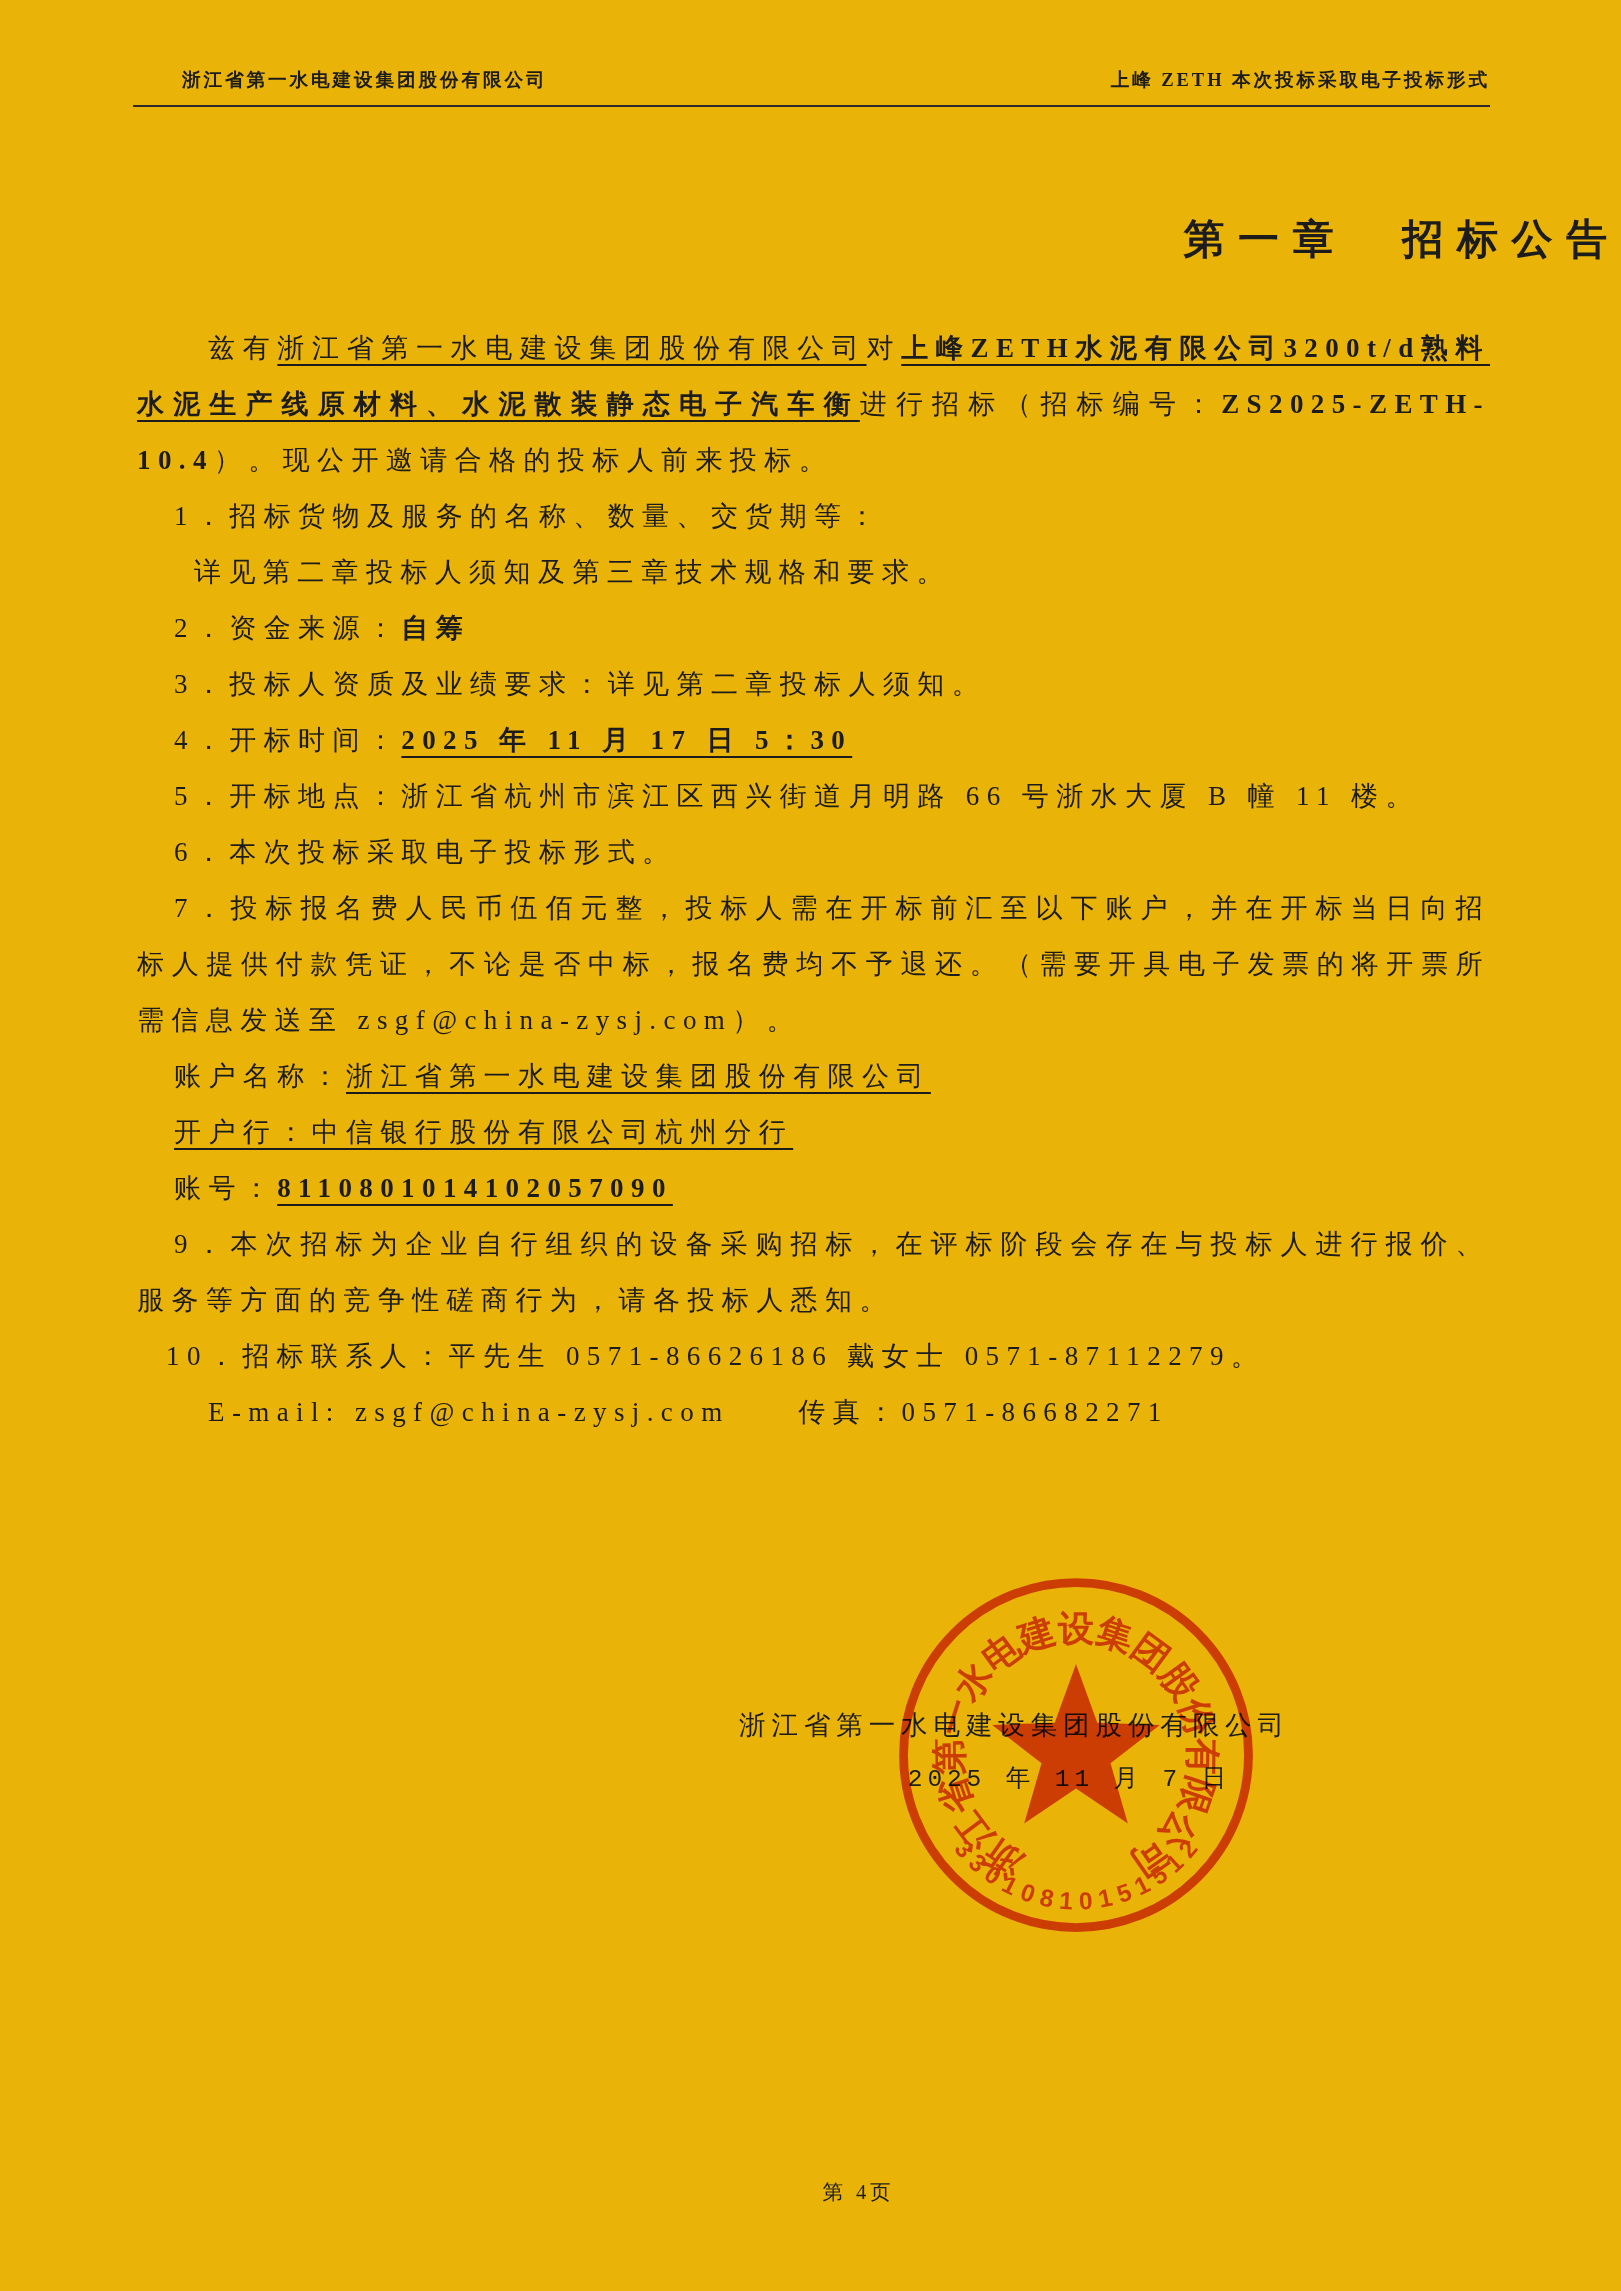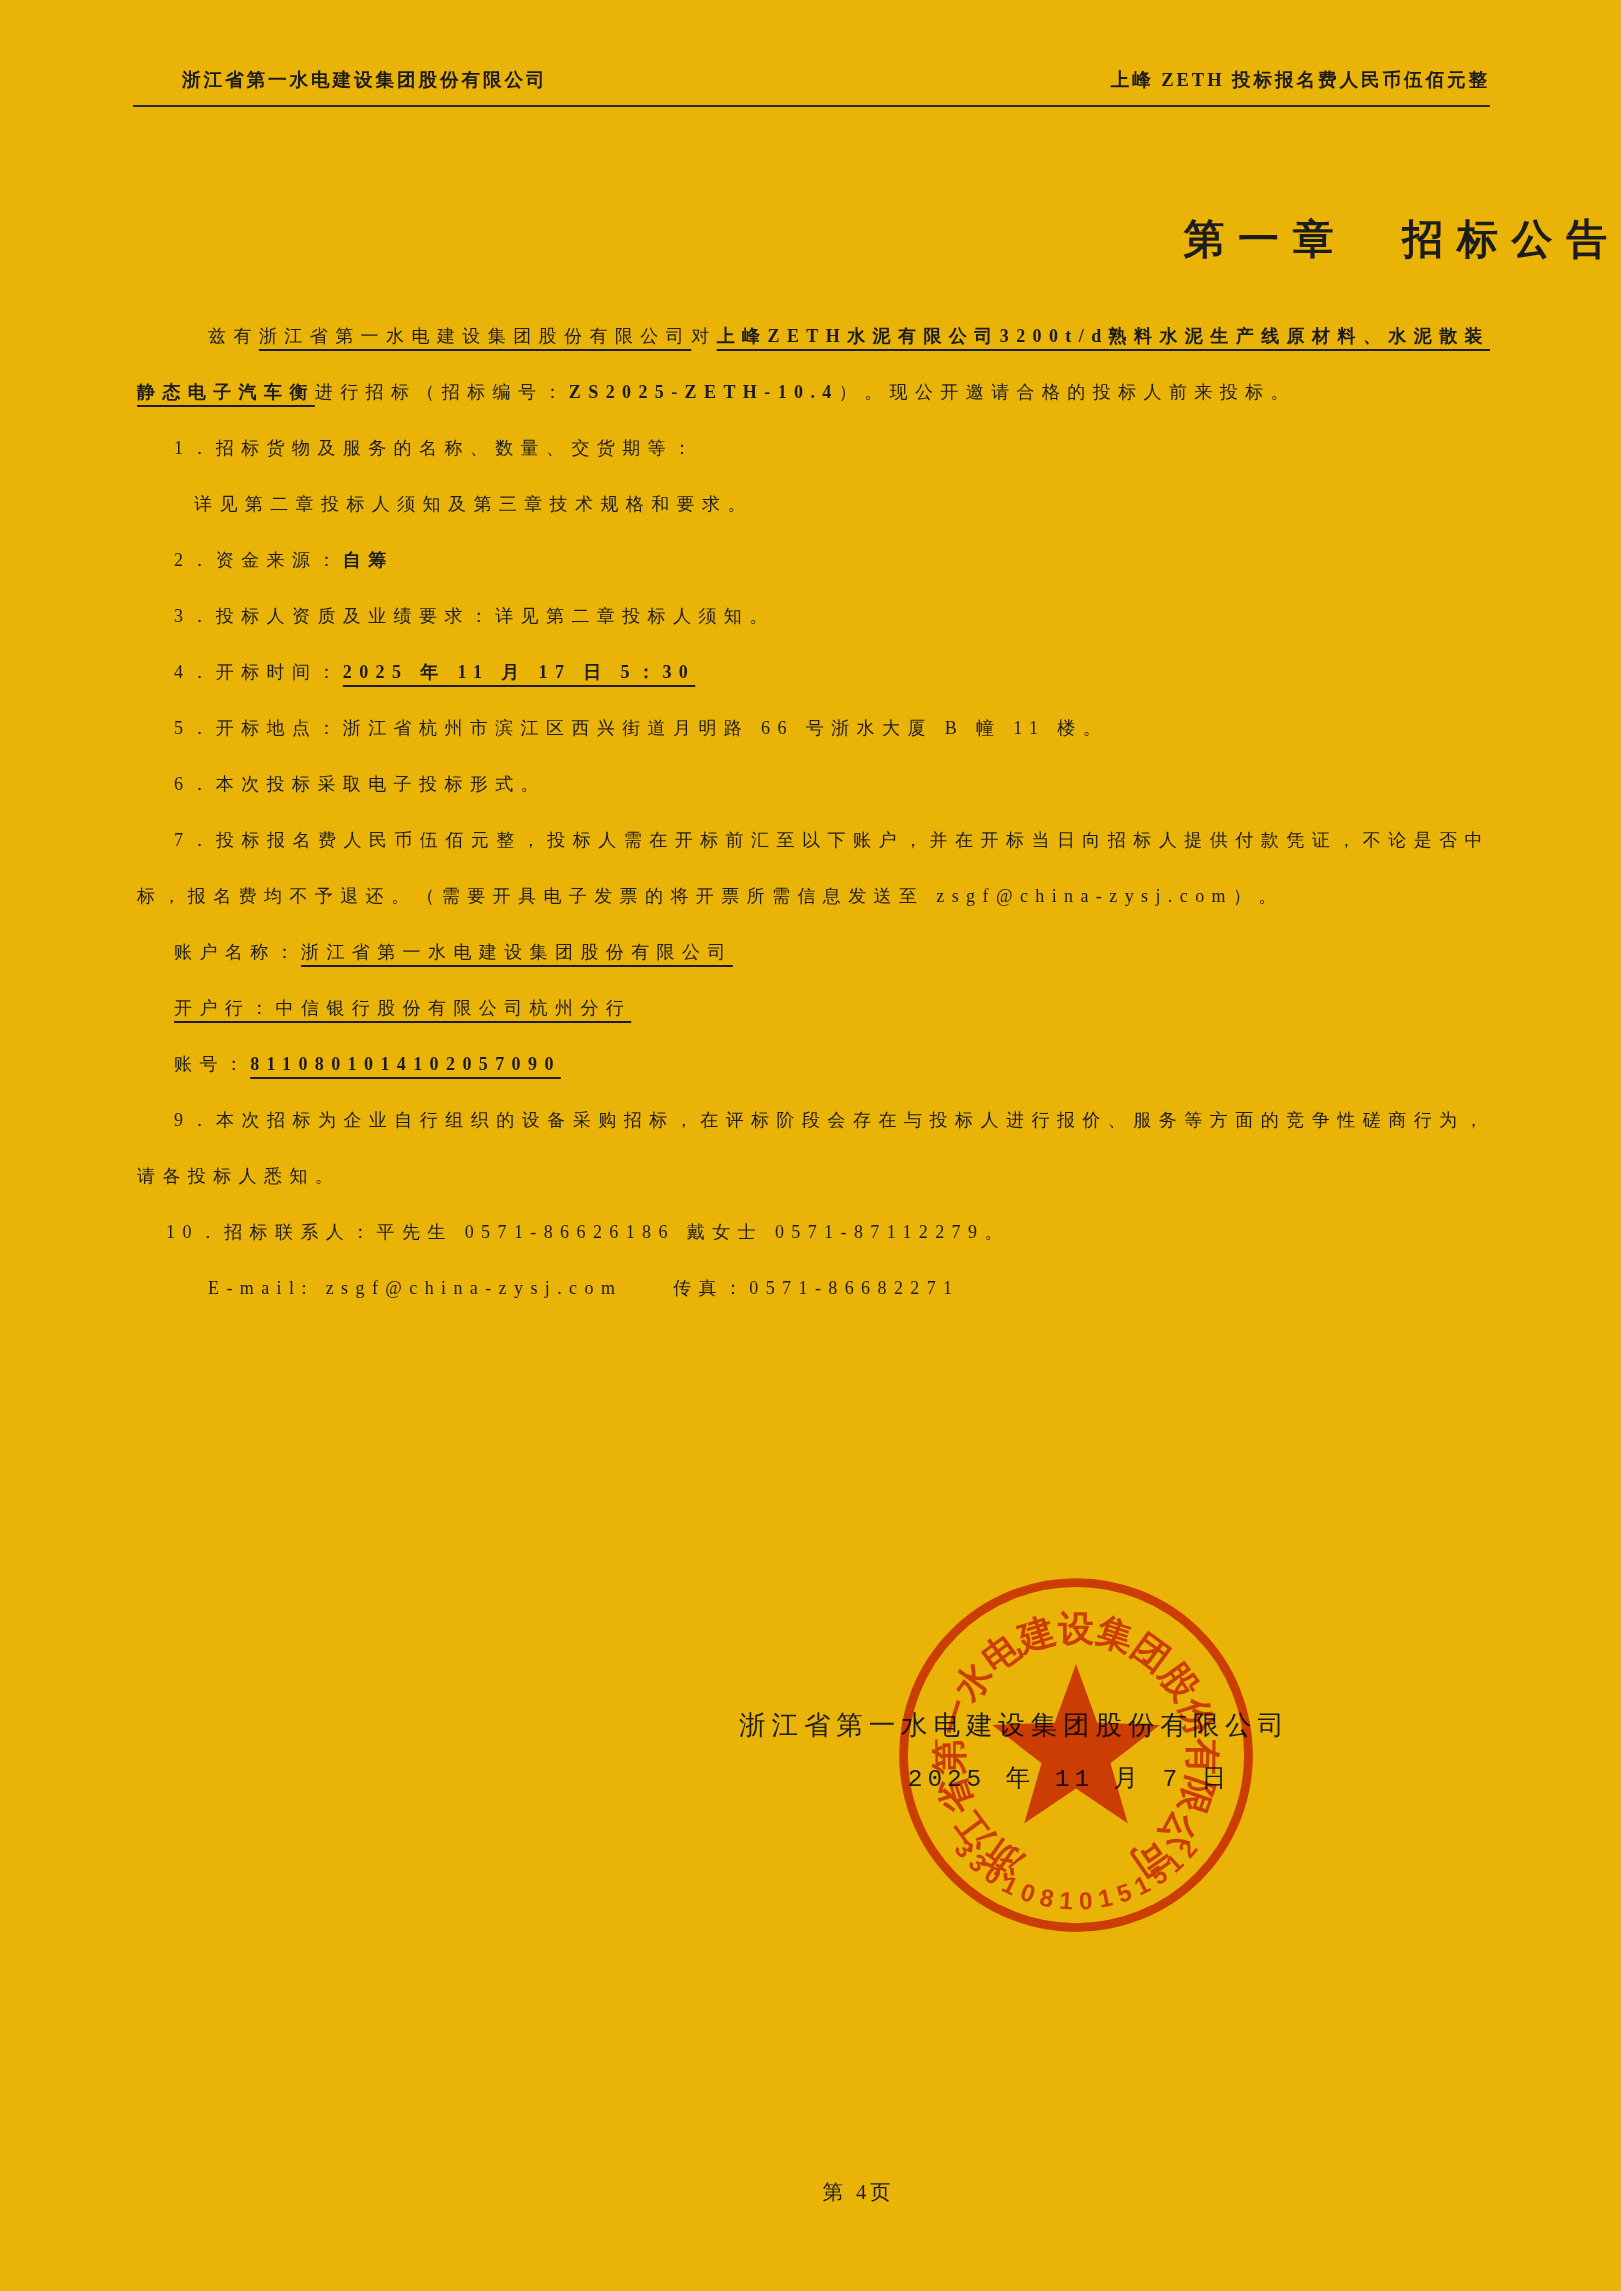--- a/index.html
+++ b/index.html
@@ -22,22 +22,22 @@
   }
   .header .h-left{padding-left:49px;}
   
   .doc-title{
     position:absolute;top:212px;left:0;width:100%;
     text-align:right;
     font-size:41px;font-weight:bold;letter-spacing:13.7px;
   }
   
   .body-text{
-    position:absolute;top:308px;left:137px;width:1353px;
-    font-size:18px;line-height:56px;letter-spacing:7.4px;
+    position:absolute;top:320px;left:137px;width:1353px;
+    font-size:27px;line-height:56px;letter-spacing:7.4px;
     text-align:justify;
   }
   .body-text p{margin:0;}
   .i72{text-indent:71px;}
   .i58{text-indent:57px;}
   .i38{text-indent:37px;}
   .i30{text-indent:29px;}
   .u{text-decoration:underline;text-underline-offset:6.9px;text-decoration-thickness:2px;}
   .b{font-weight:bold;}
   
@@ -72,21 +72,21 @@
     text-align:center;font-size:20.6px;letter-spacing:3.9px;padding-left:48px;
   }
 </style>
 </head>
 <body>
 
 <div class="page">
 
   <div class="header">
     <span class="h-left">浙江省第一水电建设集团股份有限公司</span>
-    <span class="h-right">上峰 ZETH 投标报名费人民币伍佰元整</span>
+    <span class="h-right">上峰 ZETH 本次投标采取电子投标形式</span>
   </div>
 
   <div class="doc-title">第一章　招标公告</div>
 
   <div class="body-text">
 
     <p class="i72"><span>兹有</span><span class="u">浙江省第一水电建设集团股份有限公司</span><span>对</span><span class="u b">上峰ZETH水泥有限公司3200t/d熟料水泥生产线原材料、水泥散装静态电子汽车衡</span><span>进行招标（招标编号：</span><span class="b">ZS2025-ZETH-10.4</span><span>）。现公开邀请合格的投标人前来投标。</span></p>
 
     <p class="i38"><span>1．</span><span>招标货物及服务的名称、数量、交货期等：</span></p>
     <p class="i58"><span>详见第二章投标人须知及第三章技术规格和要求。</span></p>

